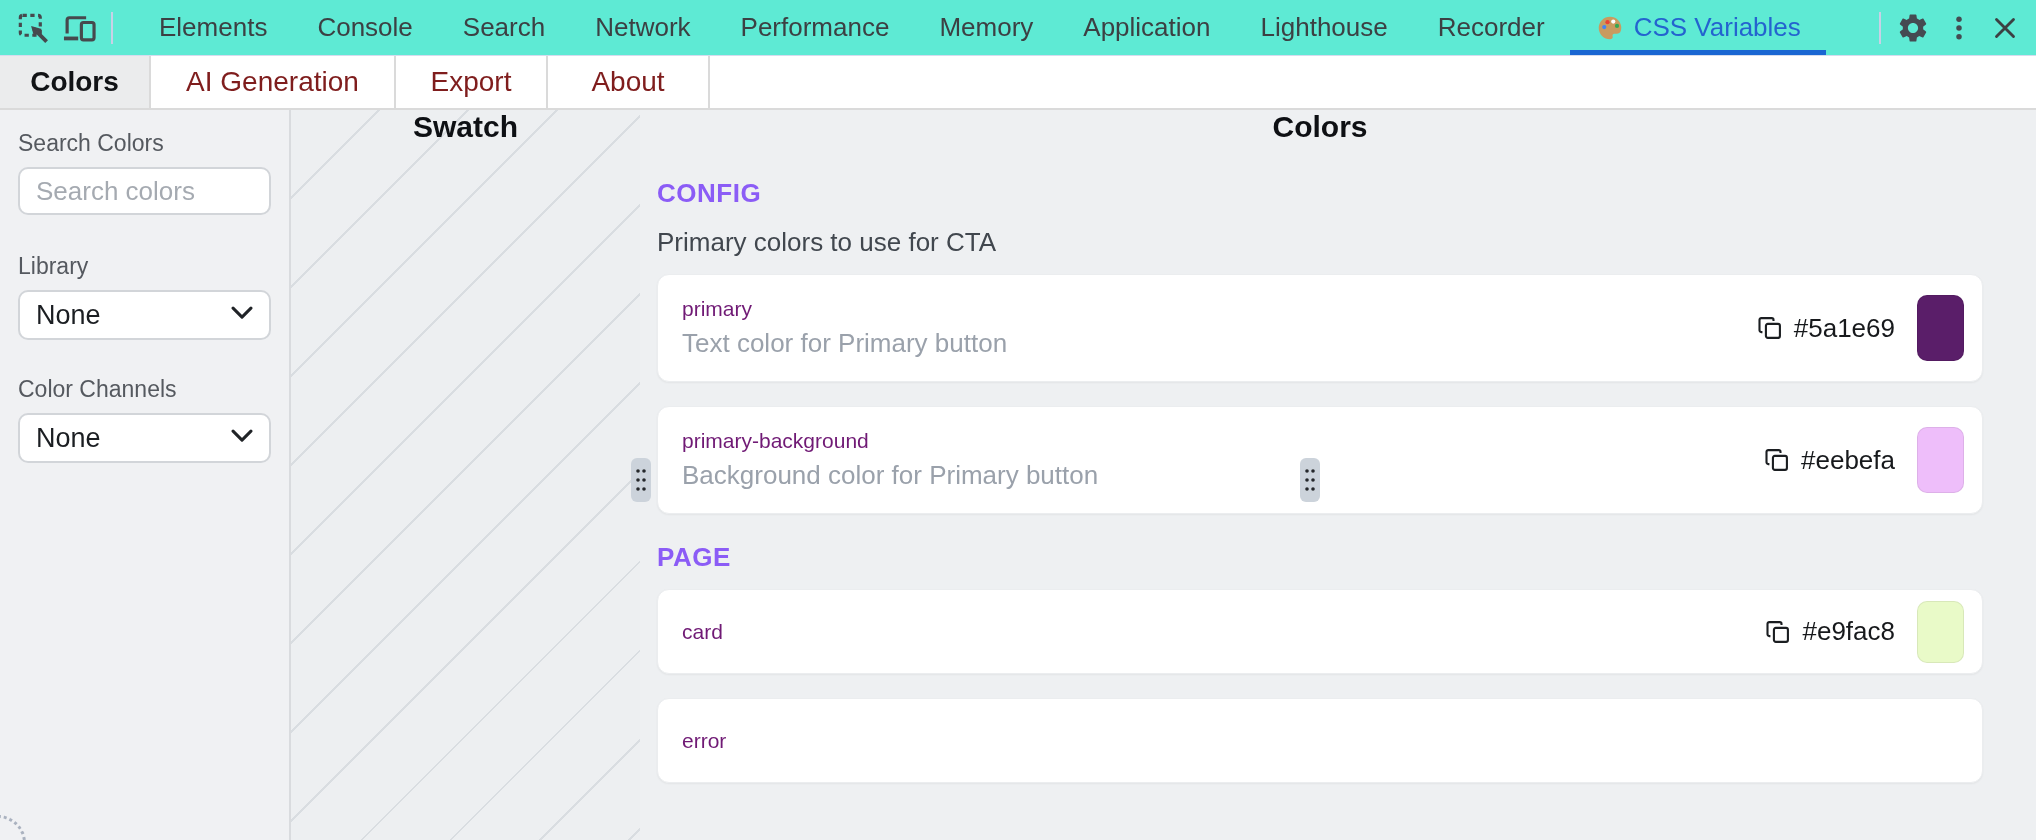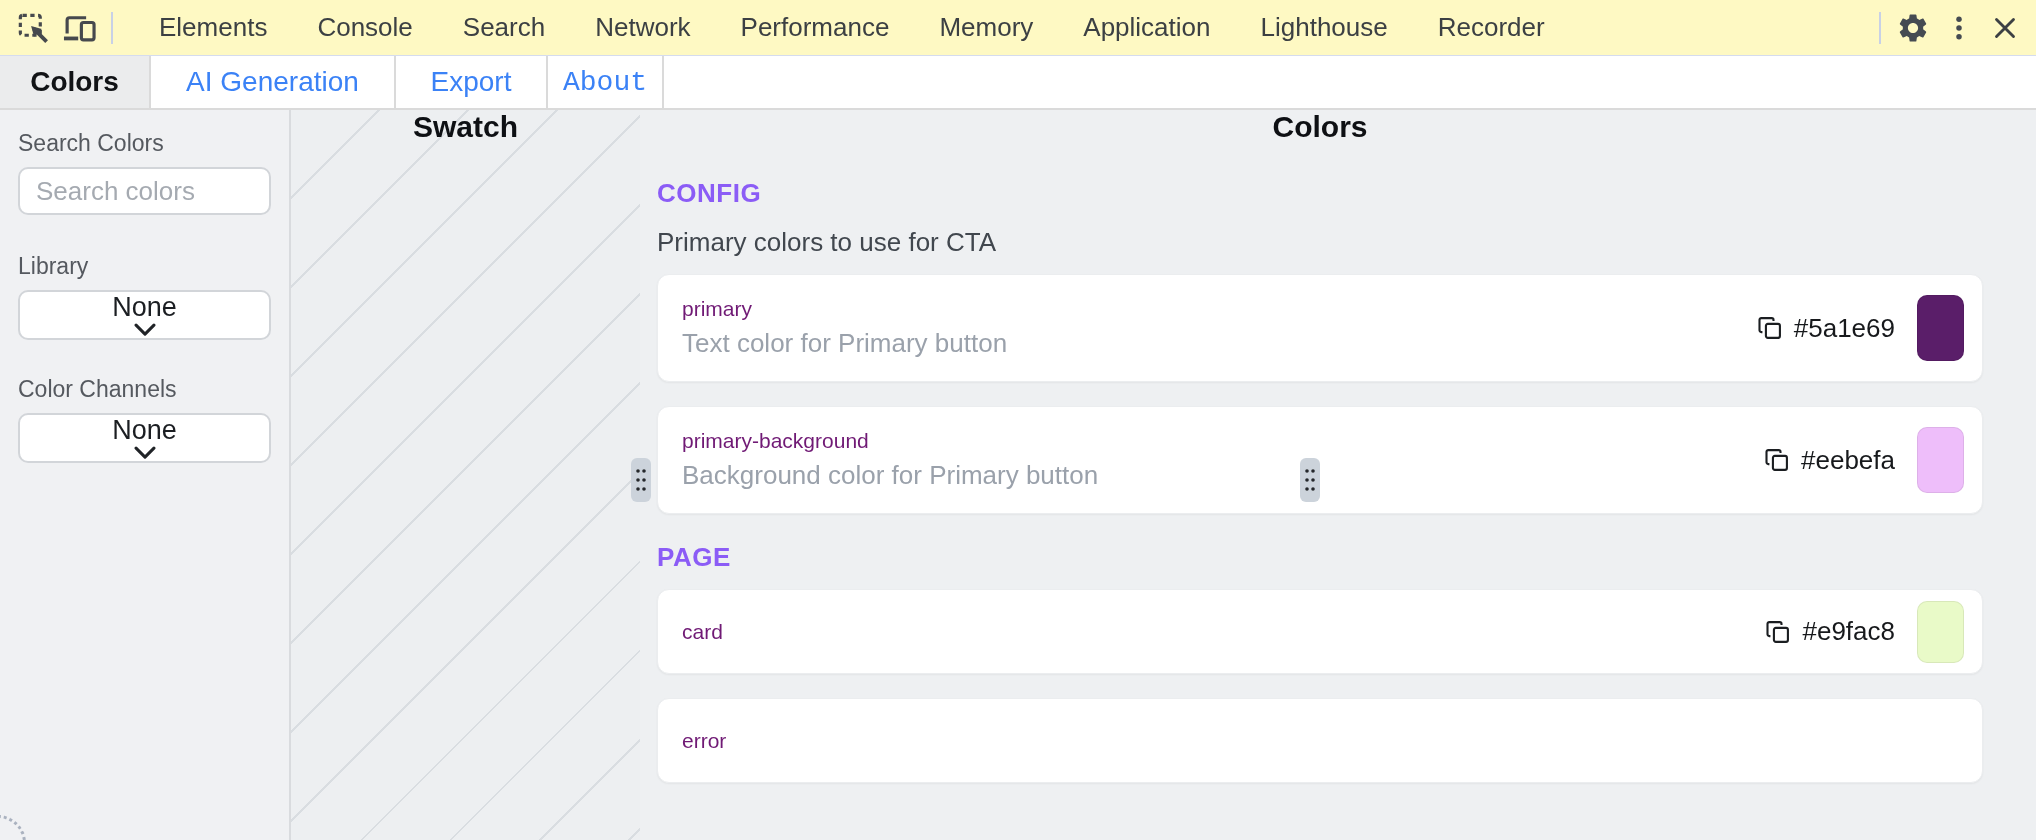--- a/index.html
+++ b/index.html
@@ -5,21 +5,21 @@
   * { box-sizing: border-box; margin: 0; padding: 0; }
   html,body { width: 2036px; height: 840px; }
   body {
     font-family: "Liberation Sans","DejaVu Sans",sans-serif;
     background: #ffffff; overflow: hidden; position: relative;
     -webkit-font-smoothing: antialiased;
   }
 
   
   .topbar {
-    height: 56px; background: #fef9c3; display: flex; align-items: stretch;
+    height: 56px; background: #5eead4; display: flex; align-items: stretch;
     border-bottom: 1px solid #d5dcee; position: relative;
   }
   .tool-icons { display: flex; align-items: center; padding-left: 10px; }
   .icon-btn {
     width: 46px; height: 46px; display: flex; align-items: center; justify-content: center;
     background: transparent; border: none; border-radius: 8px; cursor: pointer; flex: none;
   }
   .vsep { width: 2px; height: 32px; background: #c8d1e6; margin: 0 9px; align-self: center; flex: none; }
   .tabstrip { display: flex; align-items: stretch; padding-left: 12px; }
   .tab {
@@ -29,21 +29,21 @@
   .tab.active { color: #2463cf; }
   .tab.active::after {
     content: ""; position: absolute; left: 0; right: 0; bottom: 0; height: 5px; background: #1a66d2;
   }
   .tab .tab-ico { display: flex; margin-right: 9px; }
   .topbar-right { margin-left: auto; display: flex; align-items: center; padding-right: 8px; }
 
   
   .subtabs { height: 54px; background: #ffffff; border-bottom: 2px solid #dadada; display: flex; }
   .subtab {
-    display: flex; align-items: center; justify-content: center; font-size: 28px; color: #3b82f6;
+    display: flex; align-items: center; justify-content: center; font-size: 28px; color: #7f1d1d;
     border-right: 2px solid #dadada; cursor: pointer; white-space: nowrap;
   }
   .subtab.active { background: #ebeced; color: #111316; font-weight: 700; }
 
   
   .content { display: flex; height: 730px; position: relative; background: #edeff2; }
 
   .sidebar {
     width: 291px; flex: none; background: #f0f1f3; border-right: 2px solid #d9dbde;
     padding: 20px 18px 0 18px;
@@ -52,21 +52,21 @@
   .lbl-gap1 { margin-top: 38px; }
   .lbl-gap2 { margin-top: 36px; }
   .search-input {
     width: 100%; height: 48px; margin-top: 10px; border: 2px solid #d2d5d9; border-radius: 10px;
     background: #fff; padding: 0 16px; font-size: 26px; color: #202124; outline: none;
     font-family: inherit;
   }
   .search-input::placeholder { color: #a5aab1; }
   .selectbox {
     height: 50px; margin-top: 10px; border: 2px solid #d2d5d9; border-radius: 10px; background: #fff;
-    display: flex; align-items: center; padding: 0 16px; cursor: pointer; flex-direction: column;
+    display: flex; align-items: center; padding: 0 16px; cursor: pointer;
   }
   .selectbox .sel-text { font-size: 27px; color: #1b1e22; flex: 1; }
 
   .panel-title { font-size: 30px; font-weight: 700; color: #0e1014; text-align: center; }
 
   .swatch-panel {
     width: 349px; flex: none; background-color: #edeff1;
     background-image: repeating-linear-gradient(135deg, transparent 0px, transparent 61px, #d9dde1 61px, #d9dde1 63px);
   }
   .acc-panel {
@@ -155,20 +155,32 @@
       </div>
       <div class="tab">
         <span>Application</span>
       </div>
       <div class="tab">
         <span>Lighthouse</span>
       </div>
       <div class="tab">
         <span>Recorder</span>
       </div>
+      <div class="tab active">
+        <span class="tab-ico">
+  <svg width="30" height="30" viewBox="0 0 24 24">
+    <path fill="#c99b5f" d="M12 3a9 9 0 1 0 0 18c1.6 0 2.6-1.1 2.1-2.4-.4-1 .3-2.1 1.4-2.1h2.1C19.9 16.5 21 14.8 21 12a9 9 0 0 0-9-9z"></path>
+    <circle cx="7.4" cy="11.2" r="1.7" fill="#4285f4"></circle>
+    <circle cx="10" cy="7.3" r="1.7" fill="#ea4335"></circle>
+    <circle cx="14.6" cy="6.8" r="1.7" fill="#fdfdfd"></circle>
+    <circle cx="17.6" cy="10.3" r="1.7" fill="#34a853"></circle>
+  </svg>
+</span>
+        <span>CSS Variables</span>
+      </div>
     </div>
 
   <div class="topbar-right">
     <div class="vsep"></div>
     <button class="icon-btn">
       <svg width="34" height="34" viewBox="0 0 24 24">
         <path fill="#454b52" d="M19.14 12.94c.04-.3.06-.61.06-.94s-.02-.64-.07-.94l2.03-1.58c.18-.14.23-.41.12-.61l-1.92-3.32c-.12-.22-.37-.29-.59-.22l-2.39.96c-.5-.38-1.03-.7-1.62-.94l-.36-2.54c-.04-.24-.24-.41-.48-.41h-3.84c-.24 0-.43.17-.47.41l-.36 2.54c-.59.24-1.13.57-1.62.94l-2.39-.96c-.22-.08-.47 0-.59.22L2.74 8.87c-.12.21-.08.47.12.61l2.03 1.58c-.05.3-.09.63-.09.94s.02.64.07.94l-2.03 1.58c-.18.14-.23.41-.12.61l1.92 3.32c.12.22.37.29.59.22l2.39-.96c.5.38 1.03.7 1.62.94l.36 2.54c.05.24.24.41.48.41h3.84c.24 0 .44-.17.47-.41l.36-2.54c.59-.24 1.13-.56 1.62-.94l2.39.96c.22.08.47 0 .59-.22l1.92-3.32c.12-.22.07-.47-.12-.61l-2.01-1.58zM12 15.6c-1.98 0-3.6-1.62-3.6-3.6s1.62-3.6 3.6-3.6 3.6 1.62 3.6 3.6-1.62 3.6-3.6 3.6z"></path>
       </svg>
     </button>
     <button class="icon-btn">
@@ -191,21 +203,21 @@
 <div class="subtabs" id="subtabs">
     <div class="subtab active" style="width: 151px;">
       <span>Colors</span>
     </div>
     <div class="subtab" style="width: 245px;">
       <span>AI Generation</span>
     </div>
     <div class="subtab" style="width: 152px;">
       <span>Export</span>
     </div>
-    <div class="subtab" style="width: 116px; font-family: Liberation Mono, monospace;">
+    <div class="subtab" style="width: 162px;">
       <span>About</span>
     </div>
   </div>
 
 <div class="content">
 
   <div class="sidebar">
     <div class="field-label">Search Colors</div>
     <input class="search-input" type="text" placeholder="Search colors" style="">
     <div class="field-label lbl-gap1">Library</div>

